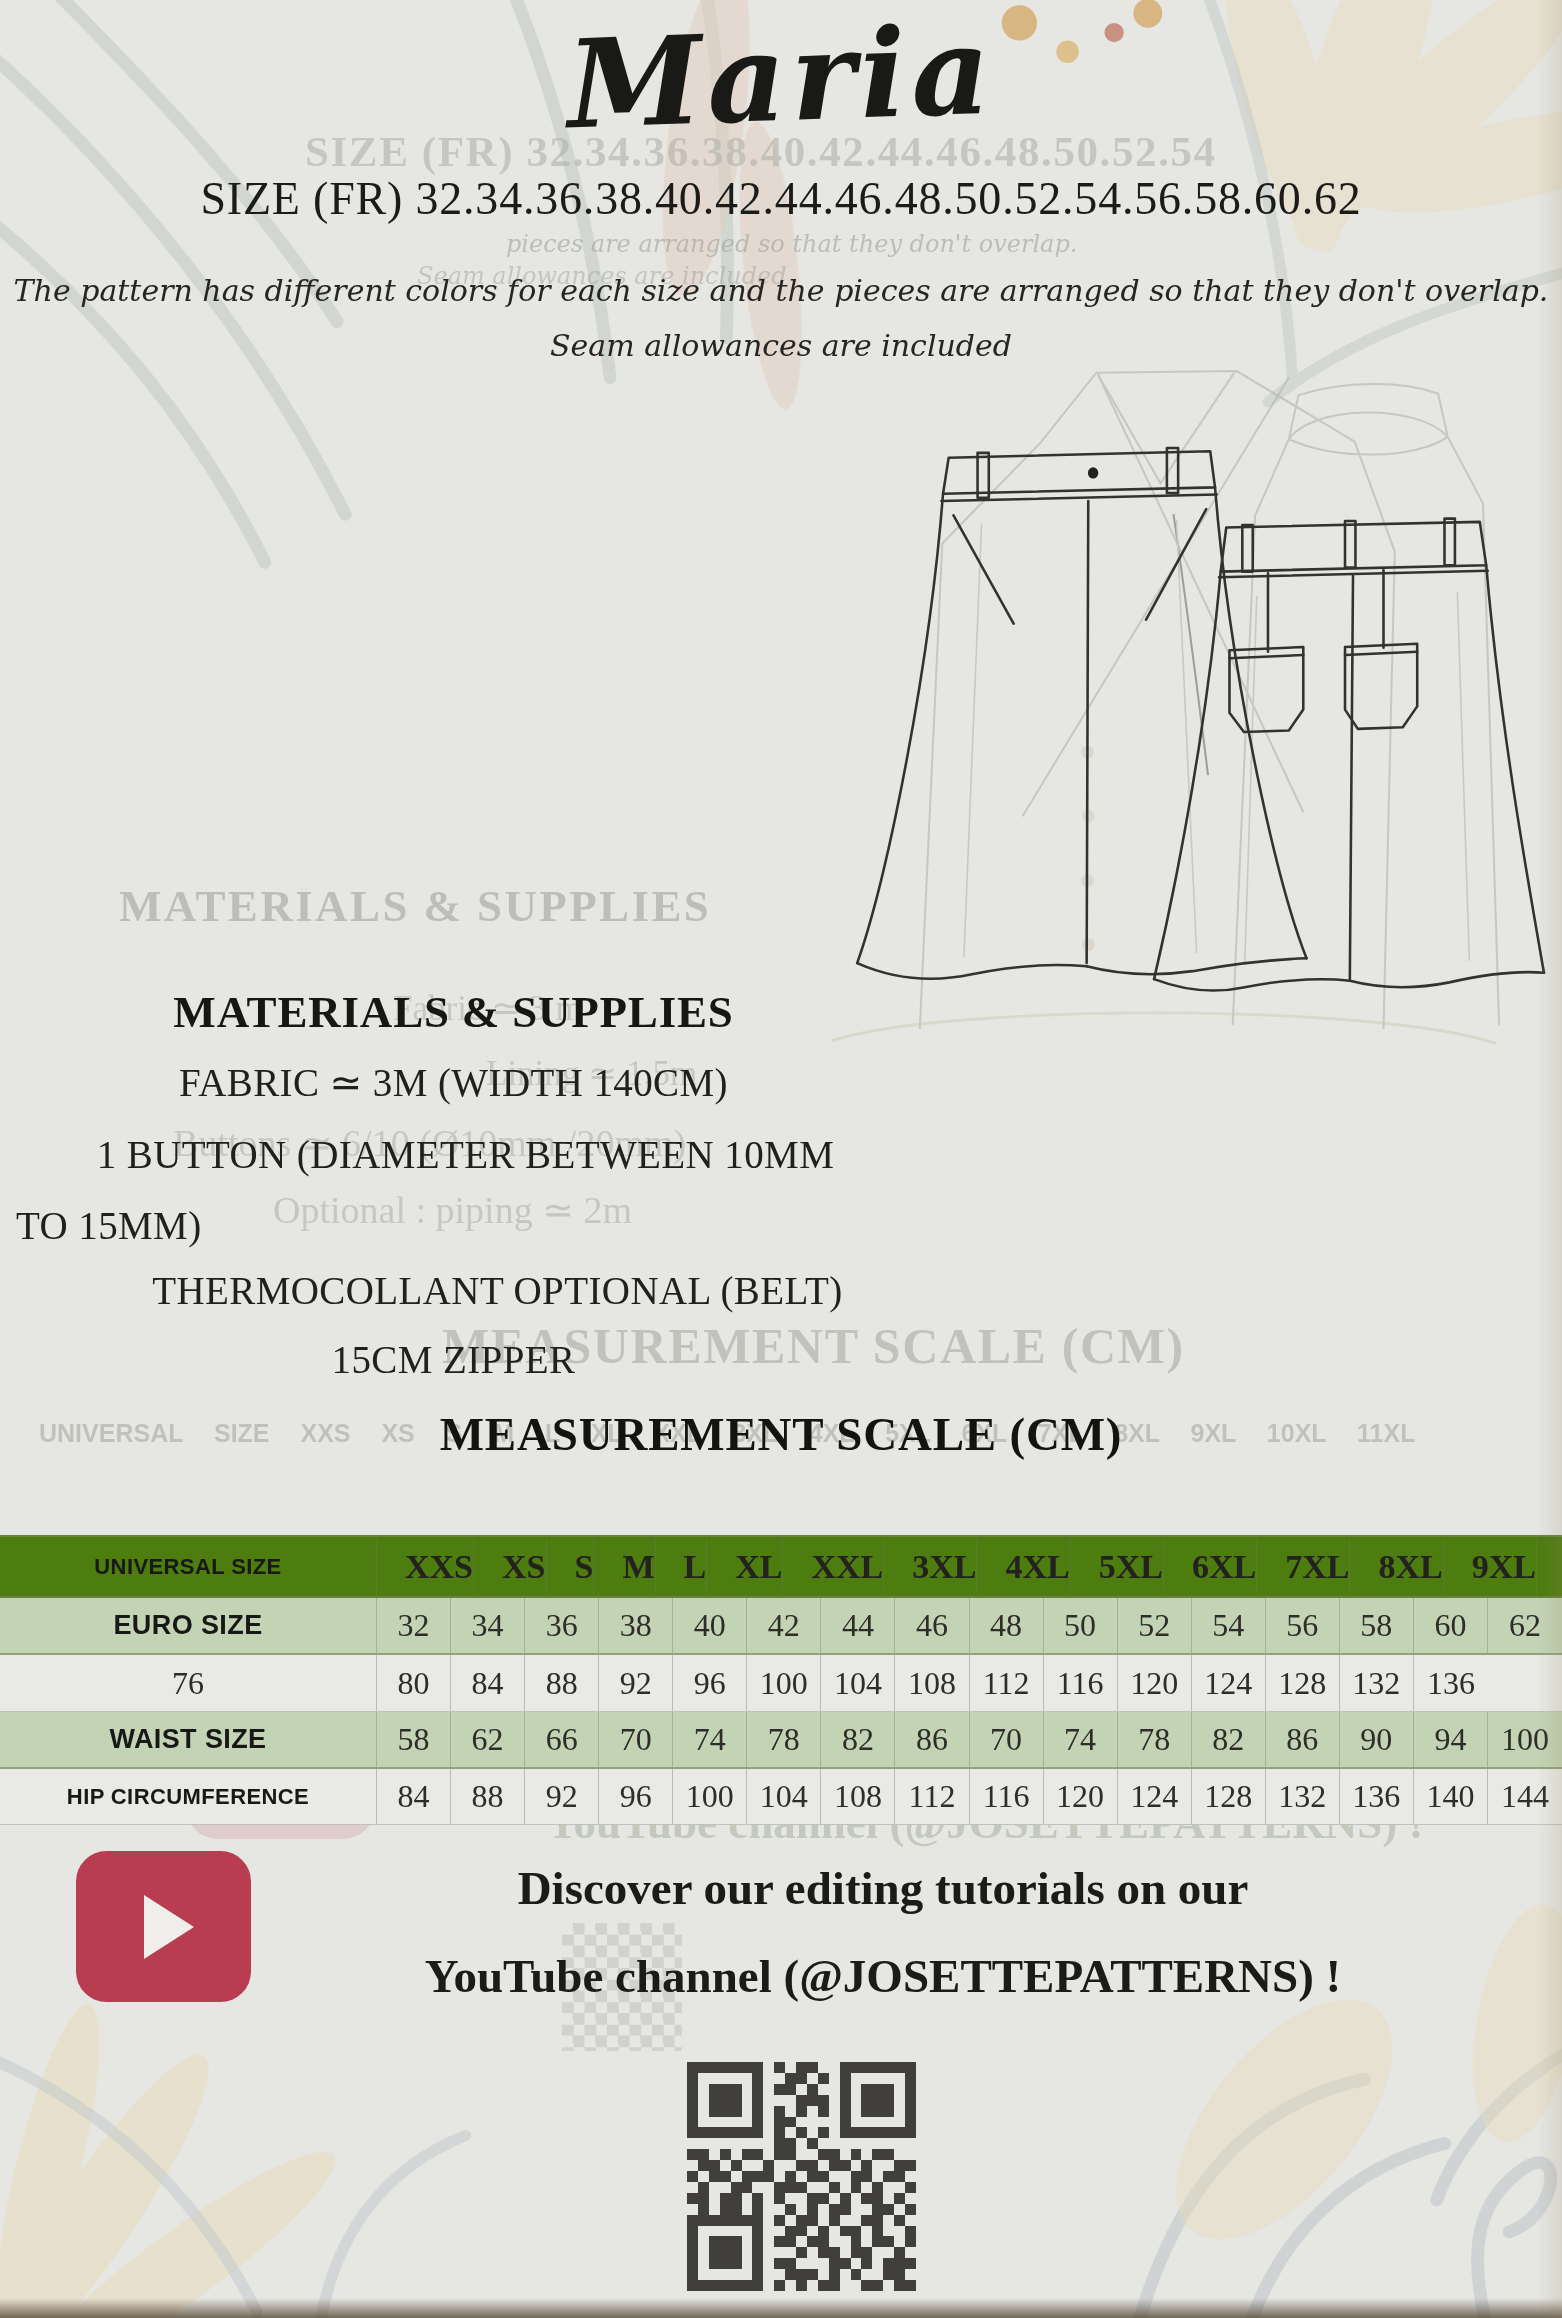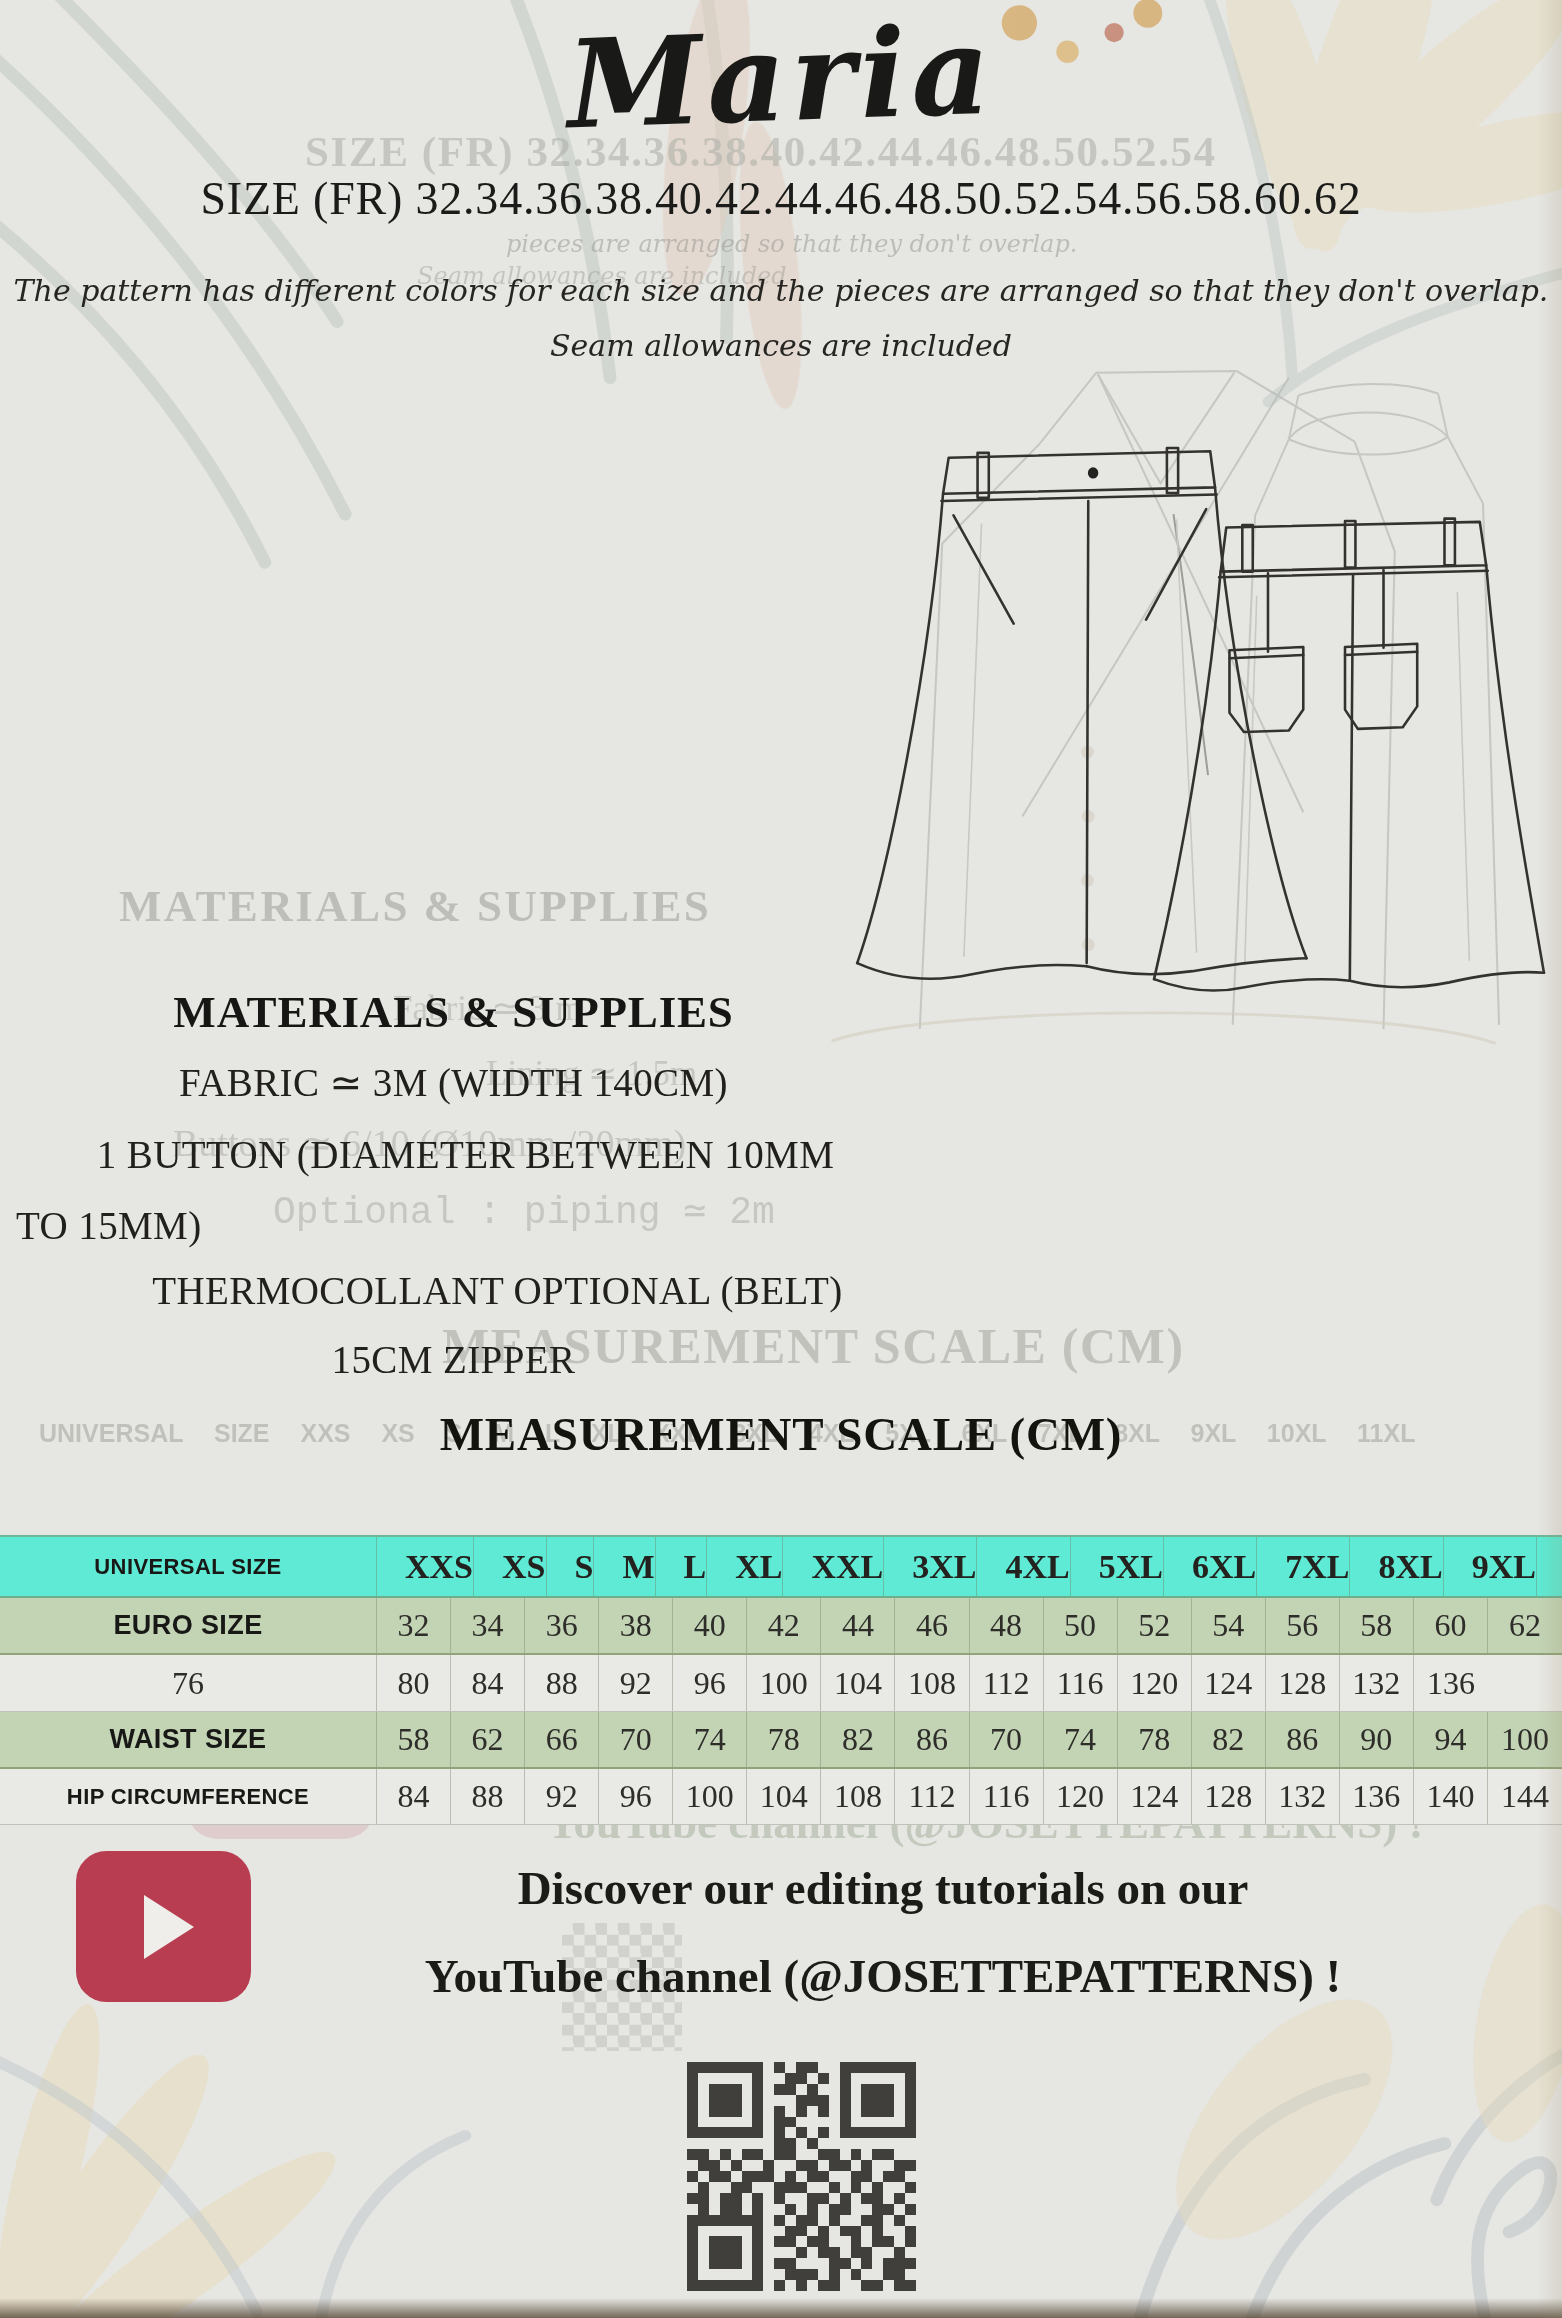--- a/index.html
+++ b/index.html
@@ -24,36 +24,36 @@
   .yt1{top:1861px;} .yt2{top:1949px;}
   .ytline{left:257px;width:1252px;text-align:center;font-size:47px;font-weight:bold;color:#1b1b18;}
   
   .g{color:#b0b1ab;} 
   .g-size{top:127px;left:305px;font-size:43px;font-weight:bold;letter-spacing:1.6px;opacity:.6;}
   .g-it{font-size:24px;font-style:italic;font-family:"DejaVu Serif",serif;opacity:.55;color:#9c9c96;}
   .g-ov{top:230px;left:506px;} .g-se{top:262px;left:417px;opacity:.45;}
   .g-mat{top:880px;left:119px;font-size:45px;font-weight:bold;letter-spacing:2.4px;opacity:.85;color:#b7b8b2;}
   .g-sm{font-size:35px;opacity:.5;color:#a8a9a3;}
   .g-fab{top:988px;left:393px;} .g-lin{top:1053px;left:450px;margin-left:36px;}
-  .g-but{top:1121px;left:173px;font-size:38px;} .g-pip{top:1188px;left:273px;font-size:38px;font-family:Liberation Mono, monospace;}
+  .g-but{top:1121px;left:173px;font-size:38px;} .g-pip{top:1188px;left:273px;font-size:38px;}
   .g-meas{top:1317px;left:442px;font-size:50px;font-weight:bold;letter-spacing:1.6px;opacity:.8;color:#b9bab3;}
   .g-th{top:1419px;left:39px;font-size:25px;font-weight:bold;font-family:"Liberation Sans",sans-serif;
         word-spacing:24px;opacity:.6;color:#a9aaa3;}
   .g-row{font-size:24px;font-weight:bold;font-family:"Liberation Sans",sans-serif;word-spacing:35px;
          opacity:.28;color:#8f9089;left:48px;}
   .g-r1{top:1543px;} .g-r2{top:1596px;} .g-r3{top:1647px;}
   .g-grn{font-size:45px;font-weight:bold;color:#9aa88f;}
   .g-dis{top:1707px;left:698px;opacity:.5;} .g-cha{top:1797px;left:546px;opacity:.45;}
   .g-logo{top:1686px;left:186px;width:189px;height:153px;border-radius:32px;background:rgba(185,61,81,.15);}
   .g-qr{top:1923px;left:562px;width:120px;height:128px;opacity:.12;
         background:repeating-conic-gradient(#333 0% 25%, transparent 0% 50%) 0 0/22.5px 22.5px;}
   
   .tbl{top:1535px;left:0;width:1562px;z-index:2;}
   .t-row{display:grid;grid-template-columns:377px repeat(16,1fr);}
-  .t-head{background:#5eead4;border-top:2.4px solid rgba(125,140,100,.55);border-bottom:2.4px solid rgba(120,135,95,.6);gap:28px;}
+  .t-head{background:#4d7c0f;border-top:2.4px solid rgba(125,140,100,.55);border-bottom:2.4px solid rgba(120,135,95,.6);gap:28px;}
   .t-green{background:#c3d4b5;border-bottom:2.4px solid rgba(119,136,90,.65);}
   .t-white{background:#e9e9e5;border-bottom:1.6px solid rgba(130,135,120,.4);}
   .t-cell{display:flex;align-items:center;justify-content:center;border-right:1.6px solid rgba(110,120,95,.38);
           font-size:32px;color:#2e2d2a;}
   .t-cell:last-child{border-right:none;}
   .t-lbl{font-family:"Liberation Sans",sans-serif;font-weight:bold;font-size:27px;color:#181816;letter-spacing:0.4px;}
   .t-lbl-sm{font-size:22px;}
   .t-szv{font-weight:bold;font-size:34px;color:#23221f;}
   
   .yt-logo{top:1851px;left:76px;width:175px;height:151px;border-radius:30.5px;background:#b83d51;

